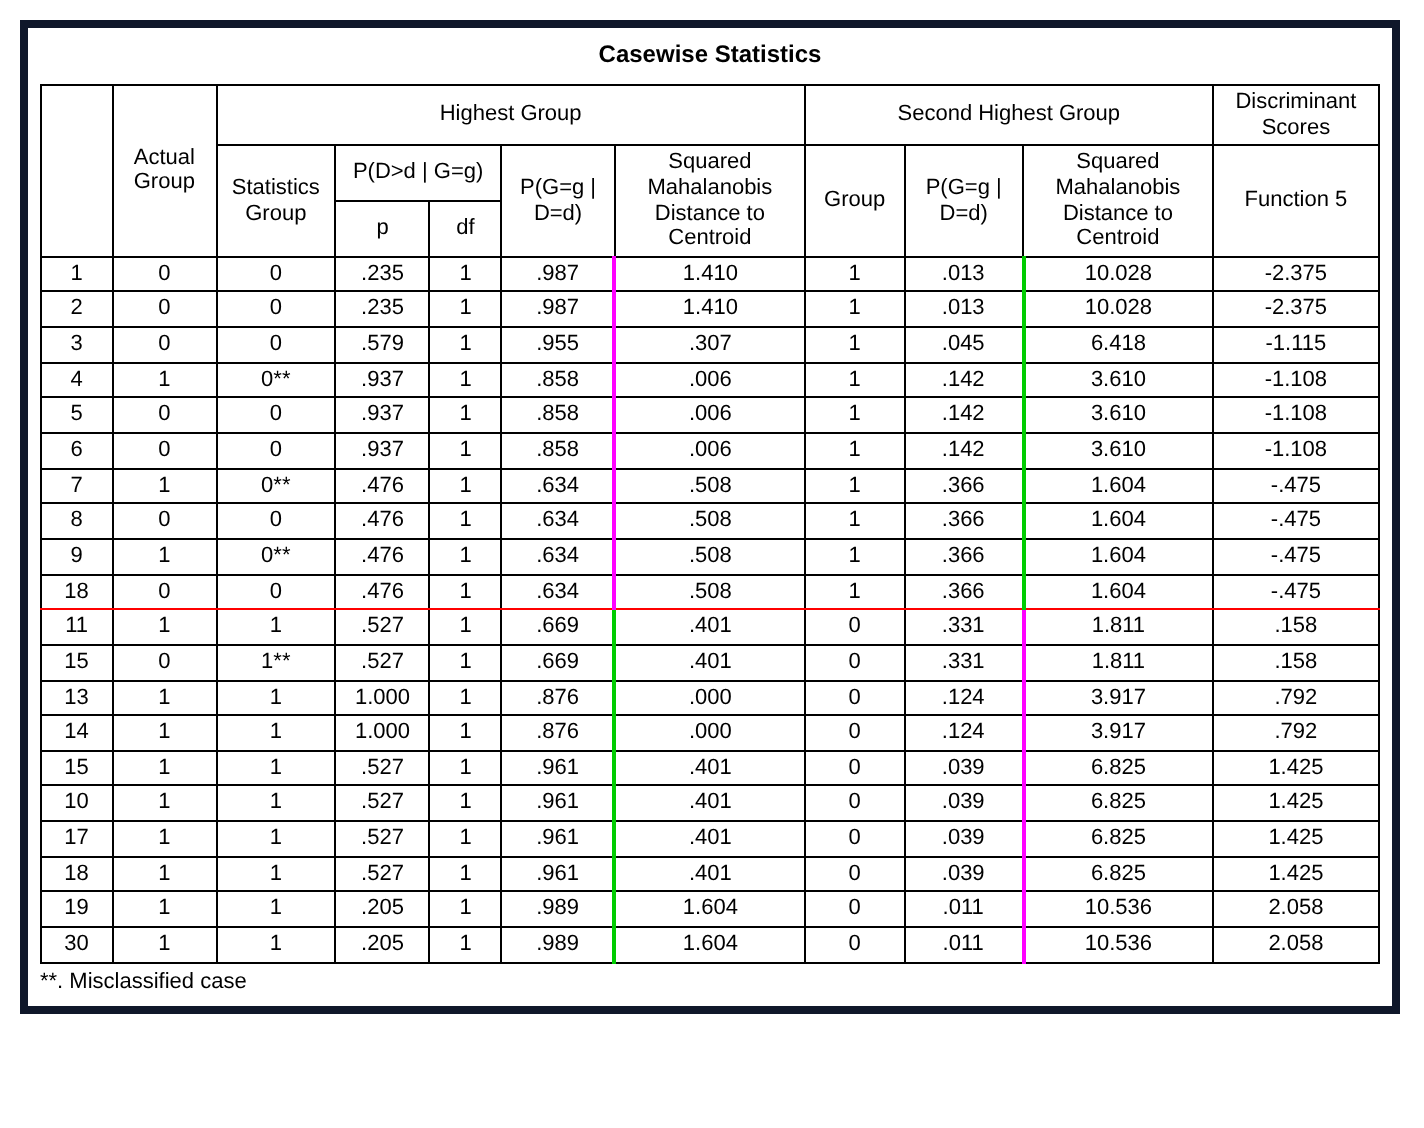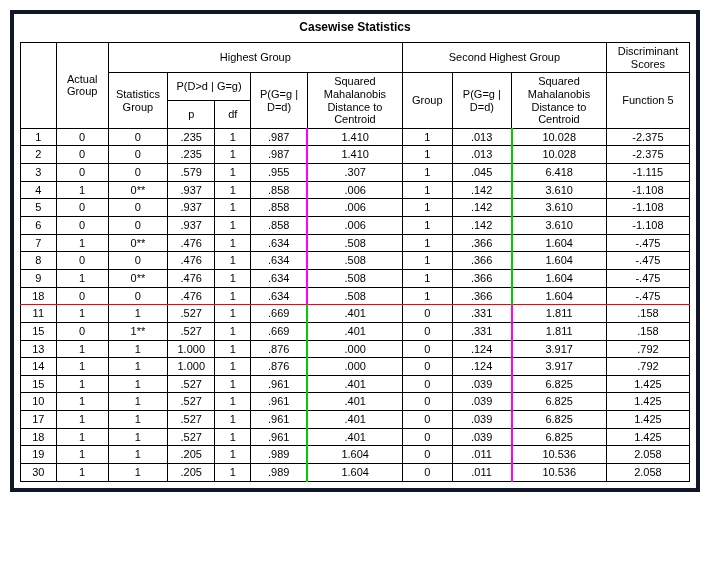--- a/index.html
+++ b/index.html
@@ -364,13 +364,14 @@
           <td class="line-green-right">.989</td>
           <td>1.604</td>
           <td>0</td>
           <td class="line-magenta-right">.011</td>
           <td>10.536</td>
           <td>2.058</td>
         </tr>
       </tbody>
   </table>
 
+  <div class="footnote">**. Misclassified case</div>
 </div>
 
 </body></html>

